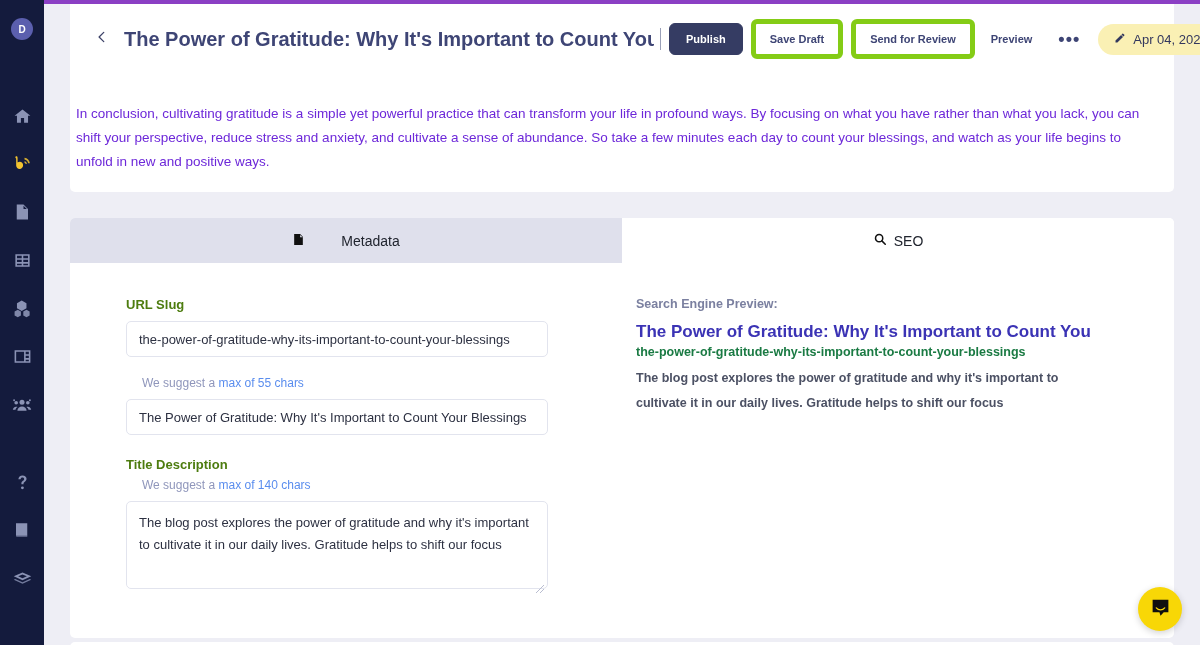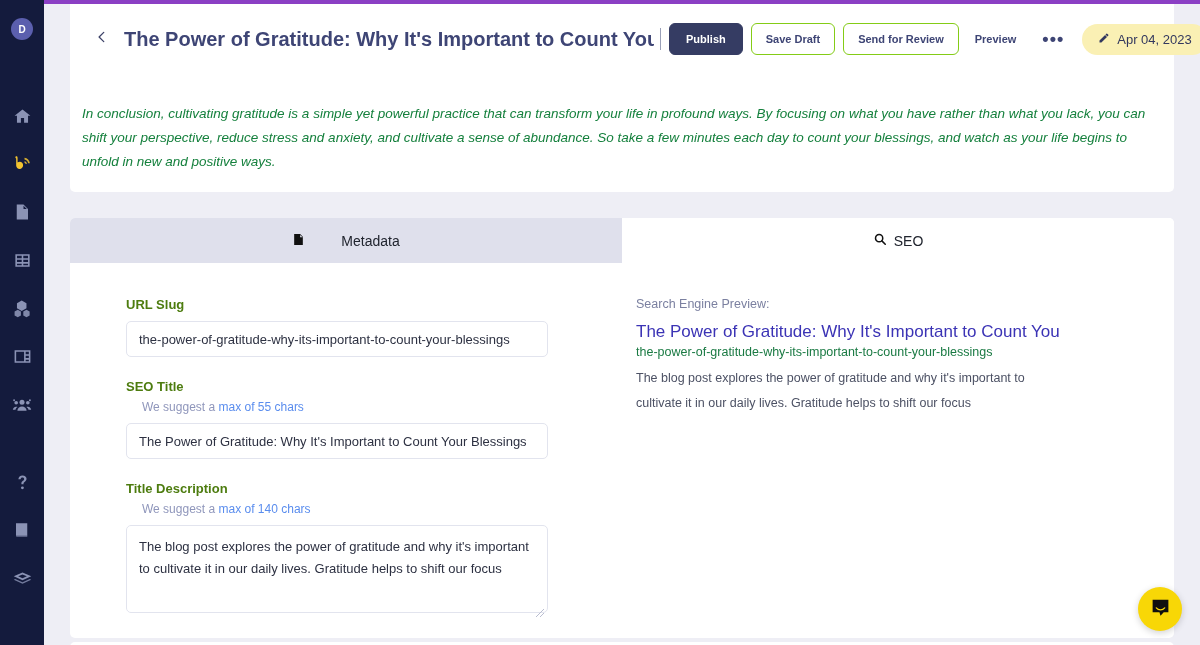--- a/index.html
+++ b/index.html
@@ -77,21 +77,21 @@
     font-family: "Liberation Sans", sans-serif;
     font-size: 11px; font-weight: bold;
     border-radius: 6px; cursor: pointer;
     white-space: nowrap;
   }
   .btn-primary {
     background: #353c63; color: #fff; border: 1px solid #353c63;
     padding: 9px 16px;
   }
   .btn-outline {
-    background: #fff; color: #3e4575; border: 1px solid #84cc16;
+    background: #fff; color: #3e4575; border: 5px solid #84cc16;
     padding: 9px 14px;
   }
   .btn-ghost {
     background: transparent; color: #3e4575; border: none;
     padding: 9px 8px;
   }
   .dots {
     color: #3e4575; font-size: 18px; font-weight: bold;
     padding: 0 10px; cursor: pointer; letter-spacing: 1px;
     line-height: 1;
@@ -113,42 +113,42 @@
   .ghost-line {
     position: absolute; left: 126px; top: 66px;
     font-size: 13px; color: #5c6180; opacity: .45;
     white-space: nowrap;
   }
   .card-body {
     position: absolute; left: 26px; top: 70px; width: 1104px; height: 118px;
     background: #fff; border-radius: 0 0 5px 5px;
   }
   .body-text {
-    padding: 28px 22px 0 12px;
-    font-size: 13.5px; line-height: 1.78; color: #15803d; font-style: italic;
+    padding: 28px 22px 0 6px;
+    font-size: 13.5px; line-height: 1.78; color: #6d28d9;
   }
 
   
   .panel {
     position: absolute; left: 26px; top: 214px; width: 1104px; height: 420px;
     background: #fff; border-radius: 5px;
     overflow: hidden;
   }
   .tabs { display: flex; width: 100%; height: 45px; }
   .tab {
     flex: 1; display: flex; align-items: center; justify-content: center;
     gap: 7px; font-size: 14px; color: #20242e; cursor: pointer;
     background: #fff;
   }
   .tab.active { background: #dfe0ec; gap: 36px; }
   .tab svg { flex: none; }
 
   .panel-cols { display: flex; padding: 0; }
   .col-left { width: 560px; padding: 34px 0 0 56px; }
-  .col-right { flex: 1; padding: 34px 0 0 6px; }
+  .col-right { flex: 1; padding: 34px 0 0 6px; font-weight: bold; }
 
   .field-label {
     font-size: 13px; color: #4d7c0f; font-weight: bold;
     margin-bottom: 9px;
   }
   .hint {
     font-size: 12px; color: #8f96bb; margin: -3px 0 9px 16px;
   }
   .hint b { color: #5a8dee; font-weight: normal; }
   .text-input {
@@ -342,21 +342,20 @@
       <div class="panel-cols">
 
         <div class="col-left">
 
           <div class="field-block">
             <div class="field-label">URL Slug</div>
             <input class="text-input" type="text" value="the-power-of-gratitude-why-its-important-to-count-your-blessings" style="">
           </div>
 
           <div class="field-block">
-            <div class="field-label">SEO Title</div>
             <div class="hint"><span>We suggest a </span><b>max of 55 chars</b></div>
             <input class="text-input" type="text" value="The Power of Gratitude: Why It's Important to Count Your Blessings" style="">
           </div>
 
           <div class="field-block">
             <div class="field-label">Title Description</div>
             <div class="hint"><span>We suggest a </span><b>max of 140 chars</b></div>
             <div class="ta-wrap">
               <textarea class="textarea" style="">The blog post explores the power of gratitude and why it's important to cultivate it in our daily lives. Gratitude helps to shift our focus</textarea>
               <span class="resize-grip">

